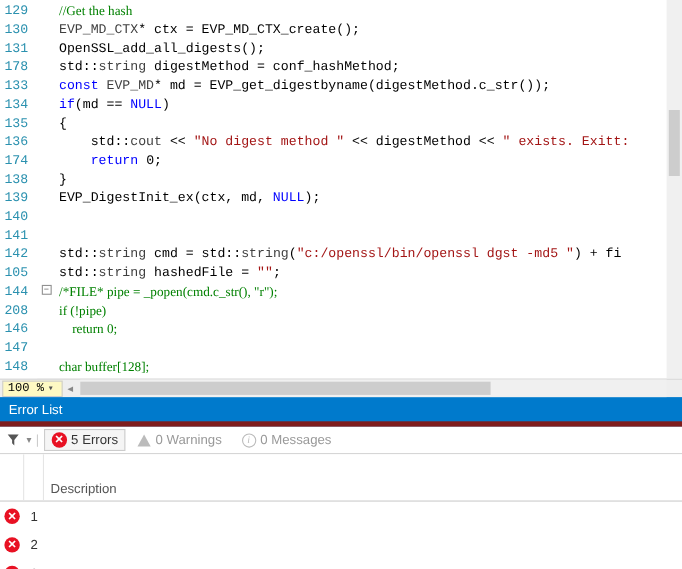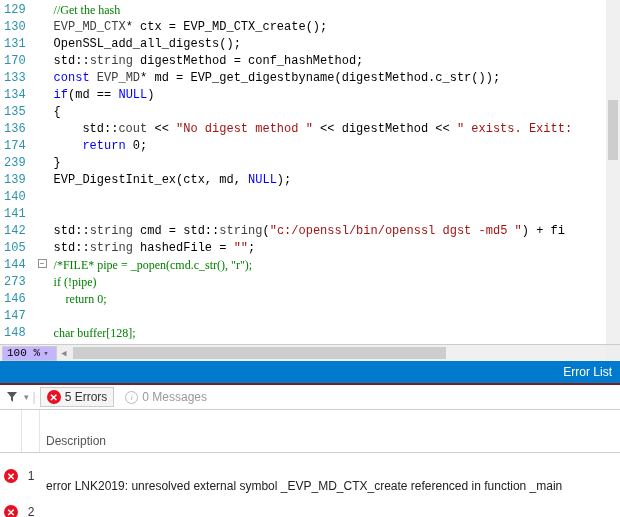--- a/index.html
+++ b/index.html
@@ -9,25 +9,25 @@
     .gutter { background: #fff; color: #2b91af; text-align: right; padding: 2px 8px 2px 4px; user-select: none; font-size: 12px; line-height: 17px; }
     .gutter div { height: 17px; }
     .code-lines { flex: 1; padding: 2px 0; font-size: 12px; line-height: 17px; white-space: pre; overflow: hidden; }
     .code-lines .line { height: 17px; padding-left: 20px; position: relative; }
     .outline-toggle { position: absolute; left: 4px; top: 2px; width: 9px; height: 9px; border: 1px solid #919191; background: #fff; font-size: 8px; line-height: 7px; text-align: center; color: #555; cursor: pointer; }
     .kw { color: #0000ff; }
     .type { color: #404040; }
     .str { color: #a31515; }
     .cmt { color: #008000; font-family: Liberation Serif, serif; }
     .zoom-bar { display: flex; align-items: center; border-top: 1px solid #ccc; background: #eee; height: 20px; }
-    .zoom-select { font-size: 11px; border: 1px solid #ccc; background: #c4b5fd; padding: 0 4px; margin: 0 2px; height: 15px; display: flex; align-items: center; }
+    .zoom-select { font-size: 11px; border: 1px solid #ccc; background: #fef9c3; padding: 0 4px; margin: 0 2px; height: 15px; display: flex; align-items: center; }
     .zoom-arrow { width: 12px; text-align: center; font-size: 9px; color: #555; }
     .hscroll-track { flex: 1; height: 16px; background: #f0f0f0; margin: 0 14px 0 4px; position: relative; }
     .hscroll-thumb { position: absolute; left: 0; top: 2px; width: 70%; height: 12px; background: #cdcdcd; }
-    .error-list-header { background: #007acc; color: #fff; padding: 4px 8px; font-family: 'Segoe UI', sans-serif; font-size: 12px; border-bottom: 2px solid #7f1d1d; text-align: right; }
+    .error-list-header { background: #007acc; color: #fff; padding: 4px 8px; font-family: 'Segoe UI', sans-serif; font-size: 12px; border-bottom: 5px solid #7f1d1d; }
     .error-toolbar { display: flex; align-items: center; background: #fff; border-bottom: 1px solid #ccc; padding: 2px 4px; font-family: 'Segoe UI', sans-serif; font-size: 12px; height: 28px; gap: 4px; }
     .filter-icon { width: 16px; height: 16px; display: inline-flex; align-items: center; justify-content: center; color: #555; }
     .toolbar-btn { display: inline-flex; align-items: center; gap: 4px; padding: 2px 6px; border: 1px solid transparent; cursor: pointer; }
     .toolbar-btn.active { border: 1px solid #ccc; background: #f5f5f5; }
     .toolbar-btn .count { color: #333; }
     .toolbar-btn.dim { color: #999; }
     .toolbar-btn.dim .count { color: #999; }
     .err-icon { width: 14px; height: 14px; border-radius: 50%; background: #e81123; color: #fff; display: inline-flex; align-items: center; justify-content: center; font-size: 10px; font-weight: bold; }
     .warn-icon { width: 0; height: 0; border-left: 6px solid transparent; border-right: 6px solid transparent; border-bottom: 11px solid #bbb; display: inline-block; }
     .info-icon { width: 13px; height: 13px; border-radius: 50%; border: 1px solid #bbb; color: #bbb; display: inline-flex; align-items: center; justify-content: center; font-size: 9px; font-style: italic; font-family: Georgia, serif; }
@@ -45,34 +45,34 @@
   </style>
 </head>
 <body>
 
 <div class="editor-container">
   <div class="code-area">
     <div class="gutter" id="gutter">
         <div>129</div>
         <div>130</div>
         <div>131</div>
-        <div>170</div>
+        <div>178</div>
         <div>133</div>
         <div>134</div>
         <div>135</div>
         <div>136</div>
         <div>174</div>
-        <div>239</div>
+        <div>138</div>
         <div>139</div>
         <div>140</div>
         <div>141</div>
         <div>142</div>
         <div>105</div>
         <div>144</div>
-        <div>273</div>
+        <div>208</div>
         <div>146</div>
         <div>147</div>
         <div>148</div>
       </div>
     <div class="code-lines" id="code-lines"><div class="line"><span><span class="cmt">//Get the hash</span></span></div><div class="line"><span><span class="type">EVP_MD_CTX</span>* ctx = EVP_MD_CTX_create();</span></div><div class="line"><span>OpenSSL_add_all_digests();</span></div><div class="line"><span>std::<span class="type">string</span> digestMethod = conf_hashMethod;</span></div><div class="line"><span><span class="kw">const</span> <span class="type">EVP_MD</span>* md = EVP_get_digestbyname(digestMethod.c_str());</span></div><div class="line"><span><span class="kw">if</span>(md == <span class="kw">NULL</span>)</span></div><div class="line"><span>{</span></div><div class="line"><span>    std::<span class="type">cout</span> &lt;&lt; <span class="str">"No digest method "</span> &lt;&lt; digestMethod &lt;&lt; <span class="str">" exists. Exitt:</span></span></div><div class="line"><span>    <span class="kw">return</span> 0;</span></div><div class="line"><span>}</span></div><div class="line"><span>EVP_DigestInit_ex(ctx, md, <span class="kw">NULL</span>);</span></div><div class="line"><span></span></div><div class="line"><span></span></div><div class="line"><span>std::<span class="type">string</span> cmd = std::<span class="type">string</span>(<span class="str">"c:/openssl/bin/openssl dgst -md5 "</span>) + fi</span></div><div class="line"><span>std::<span class="type">string</span> hashedFile = <span class="str">""</span>;</span></div><div class="line"><span class="outline-toggle">−</span><span><span class="cmt">/*FILE* pipe = _popen(cmd.c_str(), "r");</span></span></div><div class="line"><span><span class="cmt">if (!pipe)</span></span></div><div class="line"><span><span class="cmt">    return 0;</span></span></div><div class="line"><span></span></div><div class="line"><span><span class="cmt">char buffer[128];</span></span></div></div>
     <div class="vscroll-stub">
       <div class="vscroll-thumb"></div>
     </div>
   </div>
 
@@ -97,38 +97,41 @@
           <path d="M1 1 L11 1 L7 6 L7 11 L5 9 L5 6 Z" fill="#555"></path>
         </svg>
     </span>
     <span style="color:#888;font-size:9px">▾</span>
     <span style="color:#ccc">|</span>
     <div class="toolbar-btn active">
       <span class="err-icon">✕</span>
       <span class="count">5 Errors</span>
     </div>
     <div class="toolbar-btn dim">
+      <span class="warn-icon"></span>
+      <span class="count">0 Warnings</span>
+    </div>
+    <div class="toolbar-btn dim">
       <span class="info-icon">i</span>
       <span class="count">0 Messages</span>
     </div>
   </div>
 
   <div class="error-grid-header">
     <div class="col-icon"></div>
     <div class="col-num"></div>
     <div class="col-desc">Description</div>
   </div>
 
   <div class="error-rows" id="error-rows">
       <div class="error-row">
         <div class="col-icon">
           <span class="err-icon">✕</span>
         </div>
         <div class="col-num">1</div>
-        <div class="col-desc">error LNK2019: unresolved external symbol _EVP_MD_CTX_create referenced in function _main</div>
       </div>
       <div class="error-row">
         <div class="col-icon">
           <span class="err-icon">✕</span>
         </div>
         <div class="col-num">2</div>
       </div>
       <div class="error-row">
         <div class="col-icon">
           <span class="err-icon">✕</span>

